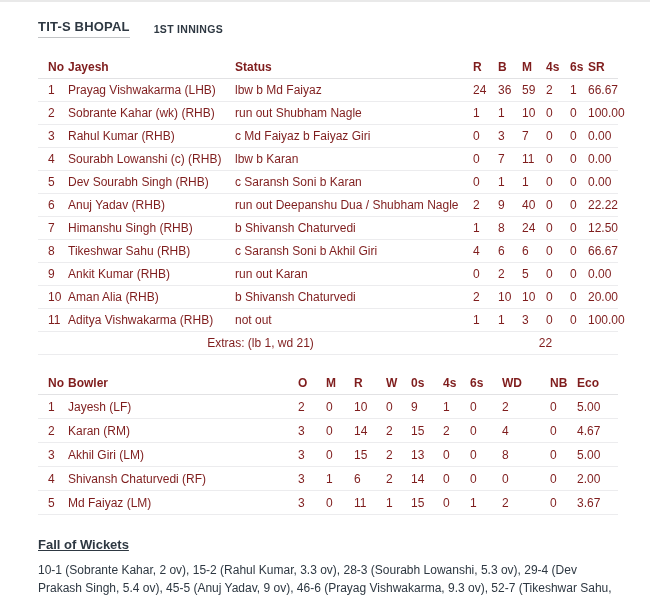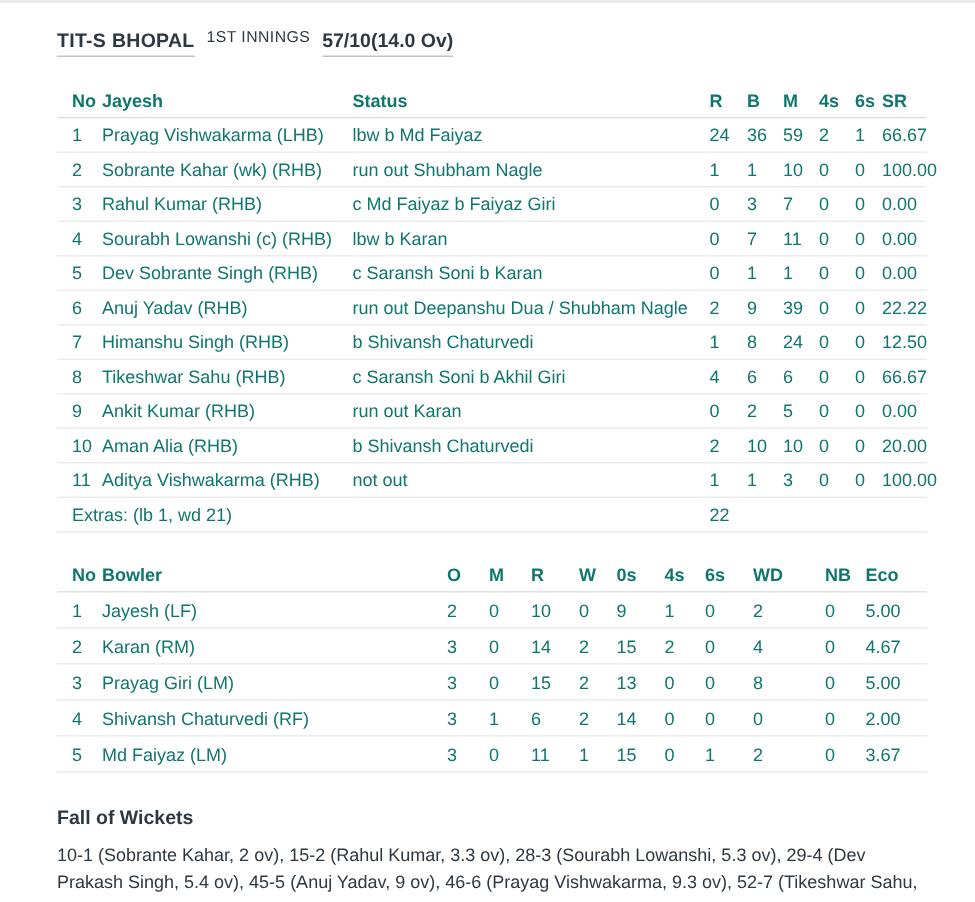--- a/index.html
+++ b/index.html
@@ -5,54 +5,53 @@
   html,body{margin:0;padding:0;}
   body{
     width:650px;height:601px;background:#ffffff;
     font-family:"Liberation Sans",sans-serif;color:#2e3842;
     overflow:hidden;
   }
   .top-rule{height:2px;background:#e9e9e9;}
   .content{padding:13px 30px 0 38px;}
 
   
-  .innings-header{margin:4px 0 18px 0;display:flex;align-items:flex-start;}
+  .innings-header{margin:4px 0 18px 0;display:flex;align-items:center;}
   .team{font-size:13px;font-weight:700;letter-spacing:.2px;padding-bottom:3px;border-bottom:1px solid #c2c4c6;cursor:pointer;}
-  .innings{font-size:10.5px;font-weight:400;letter-spacing:.3px;margin:0 8px;}
+  .innings{font-size:10.5px;font-weight:700;letter-spacing:.3px;margin:0 24px;}
   .score{font-size:13px;font-weight:700;padding-bottom:3px;border-bottom:1px solid #c2c4c6;cursor:pointer;}
 
   
-  table{border-collapse:collapse;table-layout:fixed;width:580px;font-size:12px;color:#0f766e;}
+  table{border-collapse:collapse;table-layout:fixed;width:580px;font-size:12px;color:#7f1d1d;}
   th{font-weight:700;text-align:left;}
   th,td{padding:0;height:22px;vertical-align:middle;white-space:nowrap;overflow:visible;}
   tbody tr,thead tr{border-bottom:1px solid #ececee;}
   thead tr{border-bottom:1px solid #e2e2e4;}
   .c-no{padding-left:10px;}
   .hand{font-weight:400;}
   .bat-table{margin-bottom:16px;}
   .bowl-table{margin-bottom:0;}
   .bowl-table th,.bowl-table td{height:23px;}
-  .summary td{height:22px;}
+  .summary td{height:22px;text-align:center;}
 
   
   .fow{margin-top:22px;}
-  .fow-title{font-size:13px;font-weight:700;margin-bottom:9px;}
+  .fow-title{font-size:13px;font-weight:700;margin-bottom:9px;text-decoration:underline;}
   .fow-text{font-size:12px;line-height:18px;width:578px;white-space:normal;}
 </style>
 </head>
 <body>
 
 <div class="page">
   <div class="top-rule"></div>
   <div class="content">
 
     <div class="innings-header">
       <span class="team">TIT-S BHOPAL</span>
       <span class="innings">1ST INNINGS</span>
-      <span class="score">57/10(14.0 Ov)</span>
     </div>
 
     <table class="bat-table">
       <colgroup>
         <col style="width:30px">
           <col style="width:167px">
           <col style="width:238px">
         <col style="width:25px">
           <col style="width:24px">
           <col style="width:24px">
@@ -113,36 +112,36 @@
             <td class="c-status">lbw b Karan</td>
             <td class="c-num">0</td>
             <td class="c-num">7</td>
             <td class="c-num">11</td>
             <td class="c-num">0</td>
             <td class="c-num">0</td>
             <td class="c-num">0.00</td>
           </tr>
           <tr>
             <td class="c-no">5</td>
-            <td class="c-name"><span class="nm">Dev Sobrante Singh </span><span class="hand">(RHB)</span></td>
+            <td class="c-name"><span class="nm">Dev Sourabh Singh </span><span class="hand">(RHB)</span></td>
             <td class="c-status">c Saransh Soni b Karan</td>
             <td class="c-num">0</td>
             <td class="c-num">1</td>
             <td class="c-num">1</td>
             <td class="c-num">0</td>
             <td class="c-num">0</td>
             <td class="c-num">0.00</td>
           </tr>
           <tr>
             <td class="c-no">6</td>
             <td class="c-name"><span class="nm">Anuj Yadav </span><span class="hand">(RHB)</span></td>
             <td class="c-status">run out Deepanshu Dua / Shubham Nagle</td>
             <td class="c-num">2</td>
             <td class="c-num">9</td>
-            <td class="c-num">39</td>
+            <td class="c-num">40</td>
             <td class="c-num">0</td>
             <td class="c-num">0</td>
             <td class="c-num">22.22</td>
           </tr>
           <tr>
             <td class="c-no">7</td>
             <td class="c-name"><span class="nm">Himanshu Singh </span><span class="hand">(RHB)</span></td>
             <td class="c-status">b Shivansh Chaturvedi</td>
             <td class="c-num">1</td>
             <td class="c-num">8</td>
@@ -259,21 +258,21 @@
             <td class="c-num">2</td>
             <td class="c-num">15</td>
             <td class="c-num">2</td>
             <td class="c-num">0</td>
             <td class="c-num">4</td>
             <td class="c-num">0</td>
             <td class="c-num">4.67</td>
           </tr>
           <tr>
             <td class="c-no">3</td>
-            <td class="c-name"><span class="nm">Prayag Giri </span><span class="hand">(LM)</span></td>
+            <td class="c-name"><span class="nm">Akhil Giri </span><span class="hand">(LM)</span></td>
             <td class="c-num">3</td>
             <td class="c-num">0</td>
             <td class="c-num">15</td>
             <td class="c-num">2</td>
             <td class="c-num">13</td>
             <td class="c-num">0</td>
             <td class="c-num">0</td>
             <td class="c-num">8</td>
             <td class="c-num">0</td>
             <td class="c-num">5.00</td>

